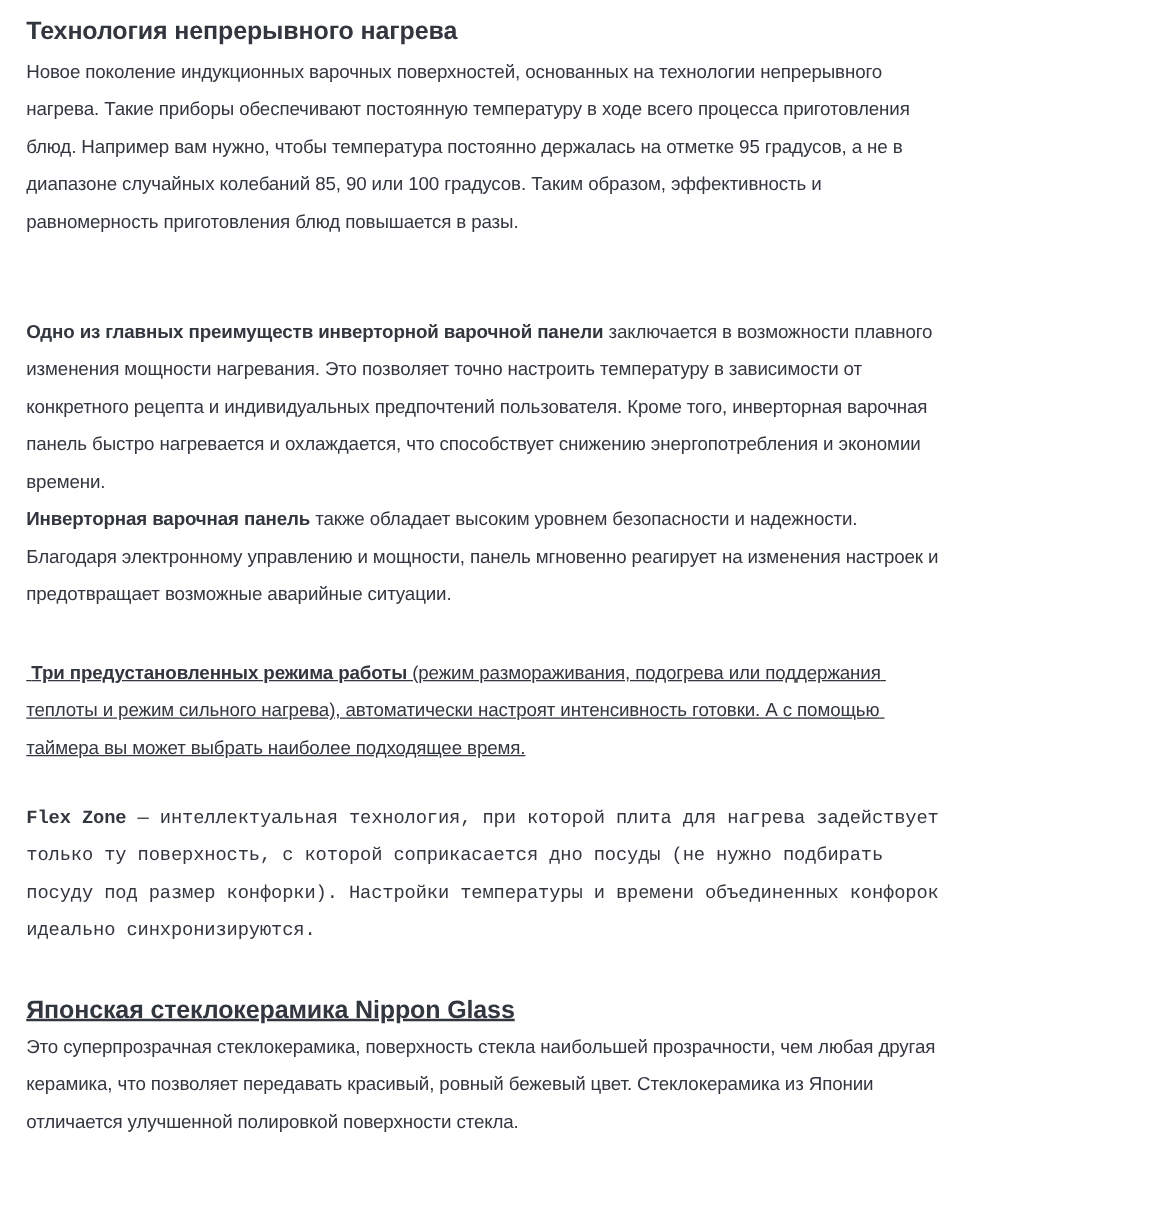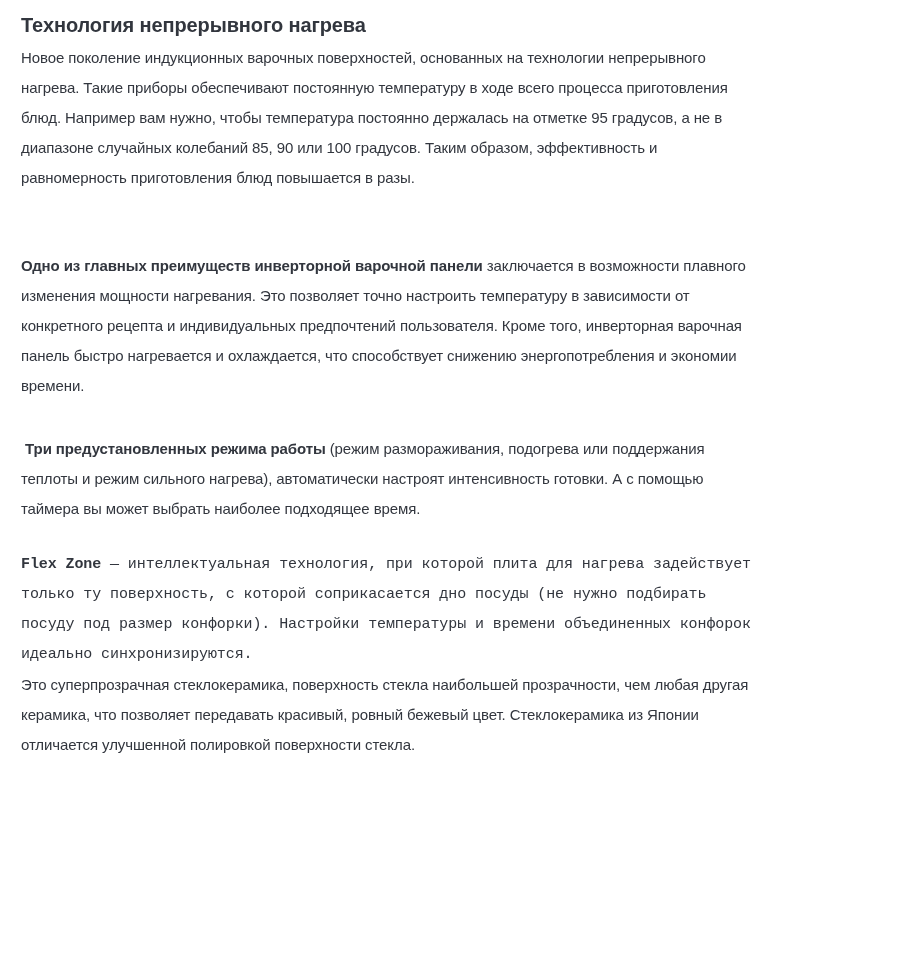--- a/index.html
+++ b/index.html
@@ -28,36 +28,38 @@
     letter-spacing: -0.1px;
   }
   .doc h3 {
     font-size: 20px;
     font-weight: 700;
   }
   .doc b {
     font-weight: 700;
   }
   .gap-xl { margin-top: 58px !important; }
-  .gap-md { margin-top: 33px !important; }
+  .gap-md { margin-top: 33px !important; text-decoration: underline; }
   .gap-sm { margin-top: 26px !important; font-family: Liberation Mono, monospace; }
   .tight  { margin-top: 3px !important; }
 </style>
 </head>
 <body>
 
 <div class="doc">
 
   <h3>Технология непрерывного нагрева</h3>
 
   <p class="tight">Новое поколение индукционных варочных поверхностей, основанных на технологии непрерывного нагрева. Такие приборы обеспечивают постоянную температуру в ходе всего процесса приготовления блюд. Например вам нужно, чтобы температура постоянно держалась на отметке 95 градусов, а не в диапазоне случайных колебаний 85, 90 или 100 градусов. Таким образом, эффективность и равномерность приготовления блюд повышается в разы.</p>
 
   <p class="gap-xl"><b>Одно из главных преимуществ инверторной варочной панели</b><span> заключается в возможности плавного изменения мощности нагревания. Это позволяет точно настроить температуру в зависимости от конкретного рецепта и индивидуальных предпочтений пользователя. Кроме того, инверторная варочная панель быстро нагревается и охлаждается, что способствует снижению энергопотребления и экономии времени.</span></p>
 
+  <p><b>Инверторная варочная панель</b><span> также обладает высоким уровнем безопасности и надежности. Благодаря электронному управлению и мощности, панель мгновенно реагирует на изменения настроек и предотвращает возможные аварийные ситуации.</span></p>
 
   <p class="gap-md"><b> Три предустановленных режима работы</b><span> (режим размораживания, подогрева или поддержания теплоты и режим сильного нагрева), автоматически настроят интенсивность готовки. А с помощью таймера вы может выбрать наиболее подходящее время.</span></p>
 
   <p class="gap-sm"><b>Flex Zone</b><span> — интеллектуальная технология, при которой плита для нагрева задействует только ту поверхность, с которой соприкасается дно посуды (не нужно подбирать посуду под размер конфорки). Настройки температуры и времени объединенных конфорок идеально синхронизируются.</span></p>
 
+  <h3 class="gap-md">Японская стеклокерамика Nippon Glass</h3>
 
   <p>Это суперпрозрачная стеклокерамика, поверхность стекла наибольшей прозрачности, чем любая другая керамика, что позволяет передавать красивый, ровный бежевый цвет. Стеклокерамика из Японии отличается улучшенной полировкой поверхности стекла.</p>
 
 </div>
 
 </body></html>

